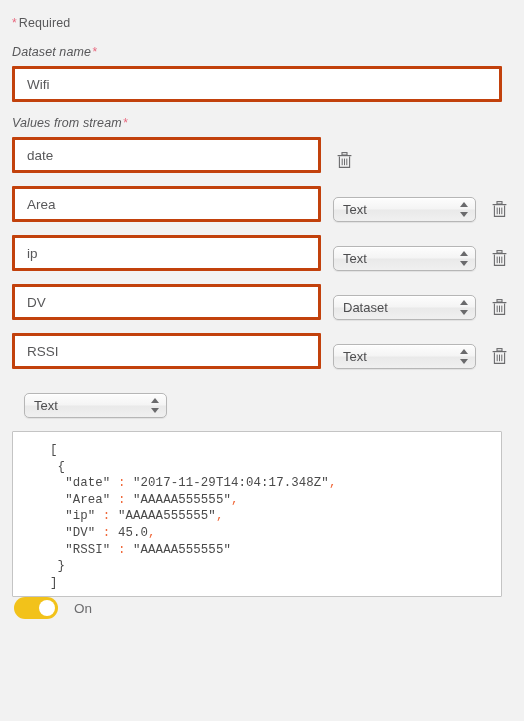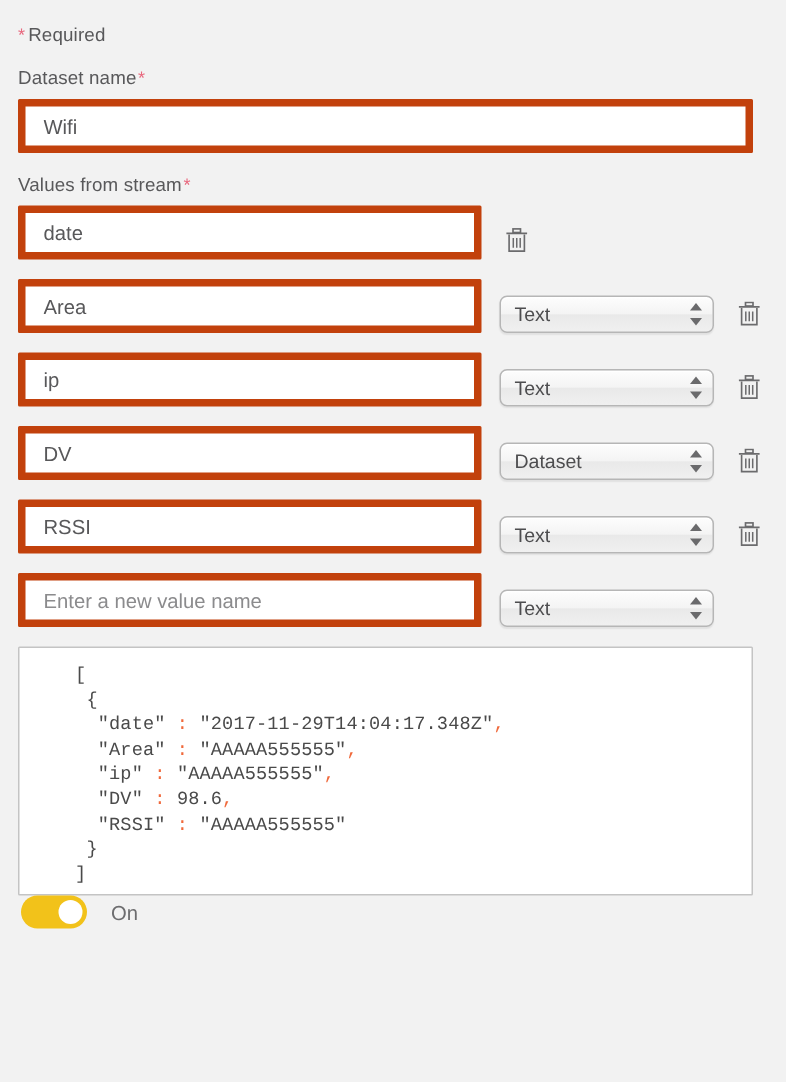--- a/index.html
+++ b/index.html
@@ -38,28 +38,29 @@
     padding-top: 15px;
     padding-left: 4px;
     padding-bottom: 0;
   }
   .required-line .req-star { padding-left: 0; padding-right: 2px; }
 
   .field-label {
     padding-left: 4px;
     padding-top: 13px;
     padding-bottom: 6px;
+    font-style: italic;
   }
 
   
   .text-input {
     display: block;
     box-sizing: border-box;
     height: 36px;
-    border: 5px solid #c2410c;
+    border: 3px solid #c2410c;
     background: #ffffff;
     border-radius: 1px;
     font-family: "Liberation Sans", sans-serif;
     font-size: 13.5px;
     color: #58585a;
     padding: 0 12px;
     outline: none;
     -webkit-appearance: none;
   }
   .text-input::placeholder { color: #8b8b8d; opacity: 1; }
@@ -316,39 +317,38 @@
               <rect x="5" y="0.6" width="5" height="2.4" stroke="#6b6b6d" stroke-width="1.1" fill="none"></rect>
               <line x1="0.6" y1="3.6" x2="14.4" y2="3.6" stroke="#6b6b6d" stroke-width="1.2"></line>
               <path d="M2.4 4.4 L2.4 15.4 L12.6 15.4 L12.6 4.4" stroke="#6b6b6d" stroke-width="1.1" fill="none"></path>
               <line x1="5.2" y1="6.6" x2="5.2" y2="13.2" stroke="#6b6b6d" stroke-width="1"></line>
               <line x1="7.5" y1="6.6" x2="7.5" y2="13.2" stroke="#6b6b6d" stroke-width="1"></line>
               <line x1="9.8" y1="6.6" x2="9.8" y2="13.2" stroke="#6b6b6d" stroke-width="1"></line>
             </svg></span>
         </button>
       </div>
       <div class="value-row">
-        <input type="text" class="text-input value-name-input" placeholder="Enter a new value name" style="">
         <div class="type-select-wrap">
           <div class="type-select">Text</div>
           <span class="select-arrows">
             <span class="up"></span>
             <span class="down"></span>
           </span>
         </div>
         <span class="delete-spacer"></span>
       </div>
     </div>
 
   <div class="json-box">
     <pre class="json-code" id="json-code">  <span>[</span>
    <span>{</span>
     <span>"date"</span><span class="p"> : </span><span>"2017-11-29T14:04:17.348Z"</span><span class="p">,</span>
     <span>"Area"</span><span class="p"> : </span><span>"AAAAA555555"</span><span class="p">,</span>
     <span>"ip"</span><span class="p"> : </span><span>"AAAAA555555"</span><span class="p">,</span>
-    <span>"DV"</span><span class="p"> : </span><span>98.6</span><span class="p">,</span>
+    <span>"DV"</span><span class="p"> : </span><span>45.0</span><span class="p">,</span>
     <span>"RSSI"</span><span class="p"> : </span><span>"AAAAA555555"</span>
    <span>}</span>
   <span>]</span></pre>
   </div>
 
   <div class="toggle-row">
     <div class="switch">
       <div class="knob"></div>
     </div>
     <span class="switch-state">On</span>

